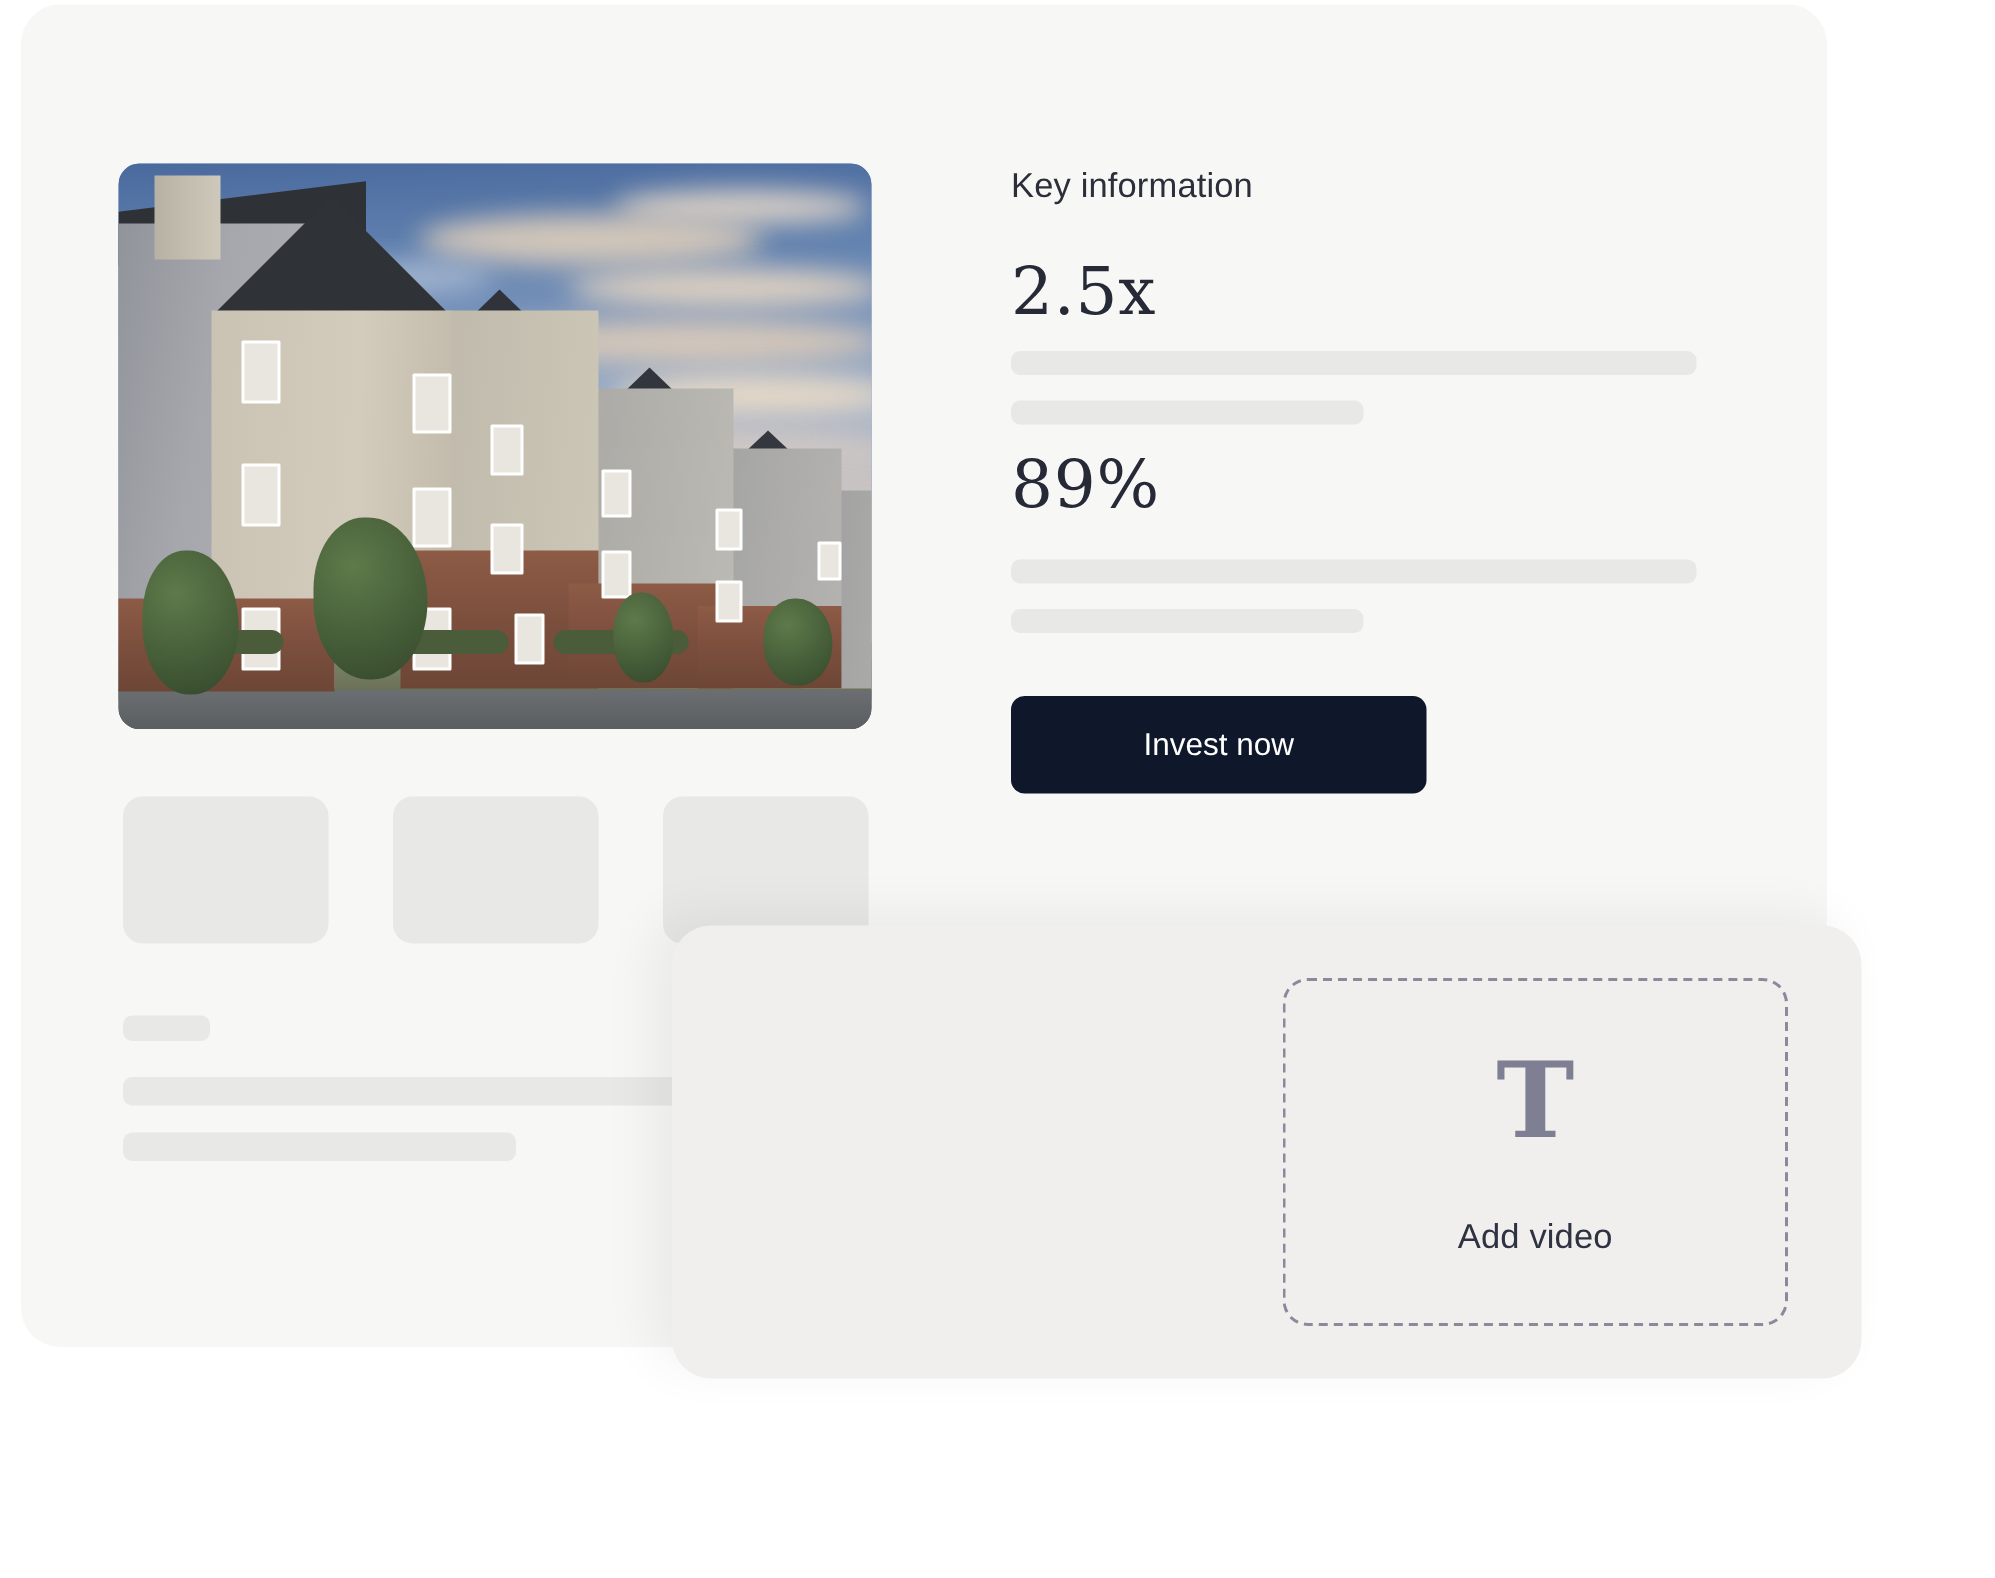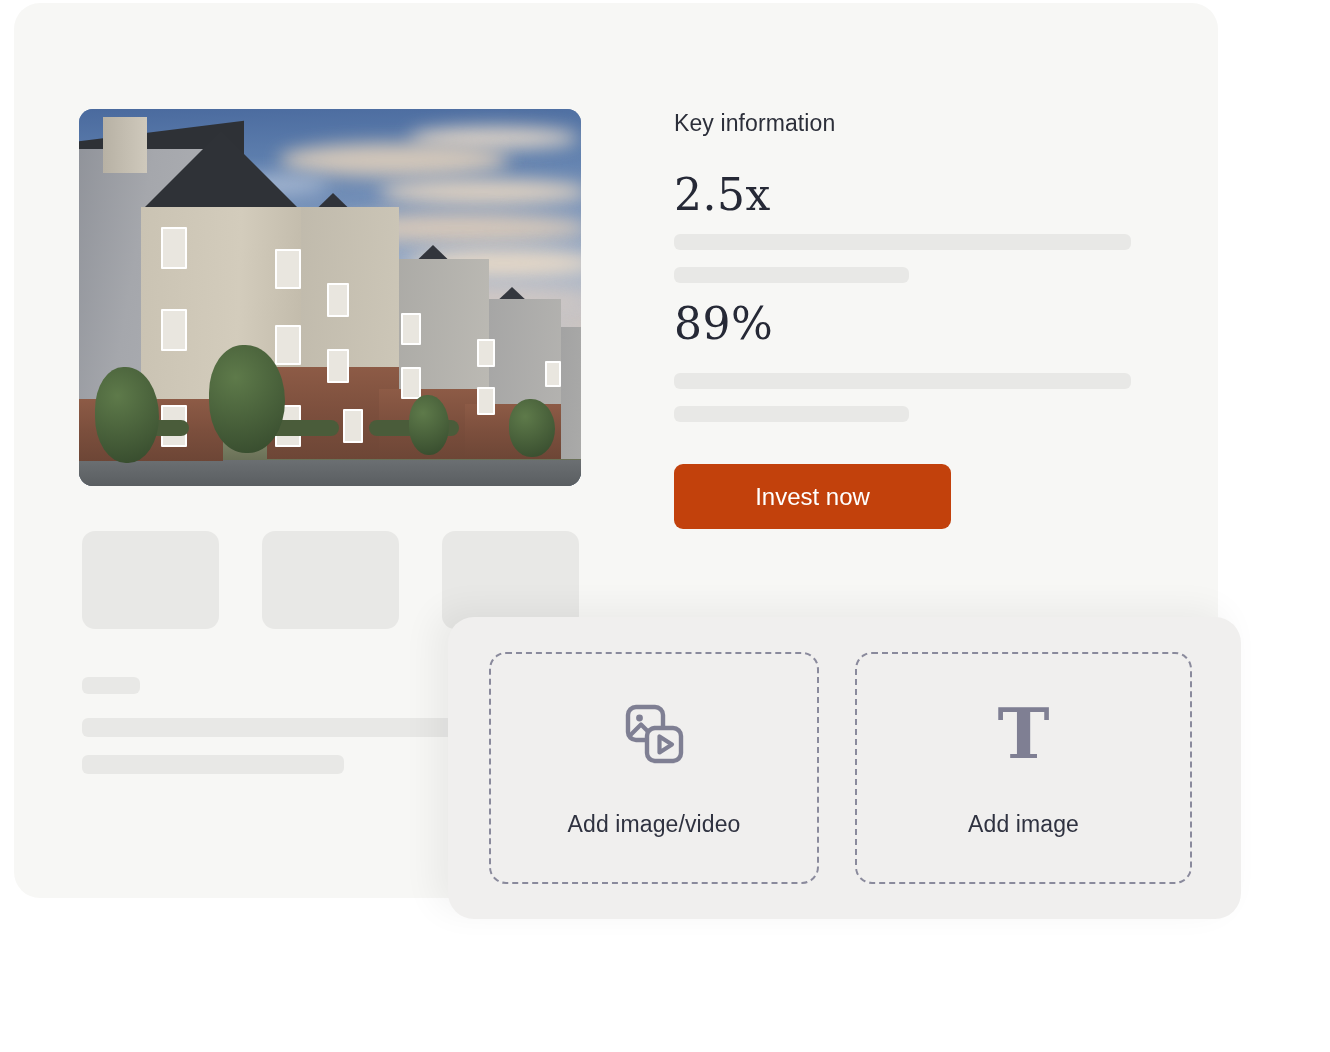--- a/index.html
+++ b/index.html
@@ -213,24 +213,24 @@
   #sk-r-1-2 { left: 660px; top: 403px; width: 235px; height: 16px; }
 
   #invest-now-button {
     position: absolute;
     left: 660px;
     top: 461px;
     width: 277px;
     height: 65px;
     border: none;
     border-radius: 9px;
-    background: #c2410c;
+    background: #0f172a;
     color: #ffffff;
     font-family: "Liberation Sans", sans-serif;
-    font-size: 24px;
+    font-size: 21px;
     cursor: pointer;
   }
 
   
   #add-block-panel {
     position: absolute;
     left: 448px;
     top: 617px;
     width: 793px;
     height: 302px;
@@ -350,34 +350,22 @@
 
     <div class="stat-value" id="stat-1-value">89%</div>
     <div class="sk" id="sk-r-1-1"></div>
     <div class="sk" id="sk-r-1-2"></div>
 
     <button id="invest-now-button">Invest now</button>
   </div>
 
   <div id="add-block-panel">
 
-    <div class="drop-zone" id="drop-zone-image">
-      <span class="zone-icon">
-        <svg width="64" height="64" viewBox="0 0 64 64" fill="none" xmlns="http://www.w3.org/2000/svg">
-          <rect x="6" y="5" width="35" height="33" rx="8" stroke="#7f7f93" stroke-width="4.4" fill="none"></rect>
-          <circle cx="17.5" cy="16" r="3.4" fill="#7f7f93"></circle>
-          <path d="M8.5 33 L19 22.5 L27 30.5 L32 26 L39 33" stroke="#7f7f93" stroke-width="4.2" fill="none" stroke-linecap="round" stroke-linejoin="round"></path>
-          <rect x="25" y="26" width="34" height="33" rx="8" stroke="#7f7f93" stroke-width="4.4" fill="#f0efee"></rect>
-          <path d="M37.5 34.5 L37.5 50.5 L50 42.5 Z" stroke="#7f7f93" stroke-width="4.2" fill="none" stroke-linejoin="round"></path>
-        </svg>
-      </span>
-      <span class="zone-label">Add image/video</span>
-    </div>
 
     <div class="drop-zone" id="drop-zone-text">
       <span class="zone-icon">
         <span class="t-glyph">T</span>
       </span>
-      <span class="zone-label">Add image</span>
+      <span class="zone-label">Add video</span>
     </div>
 
   </div>
 </div>
 
 </body></html>

